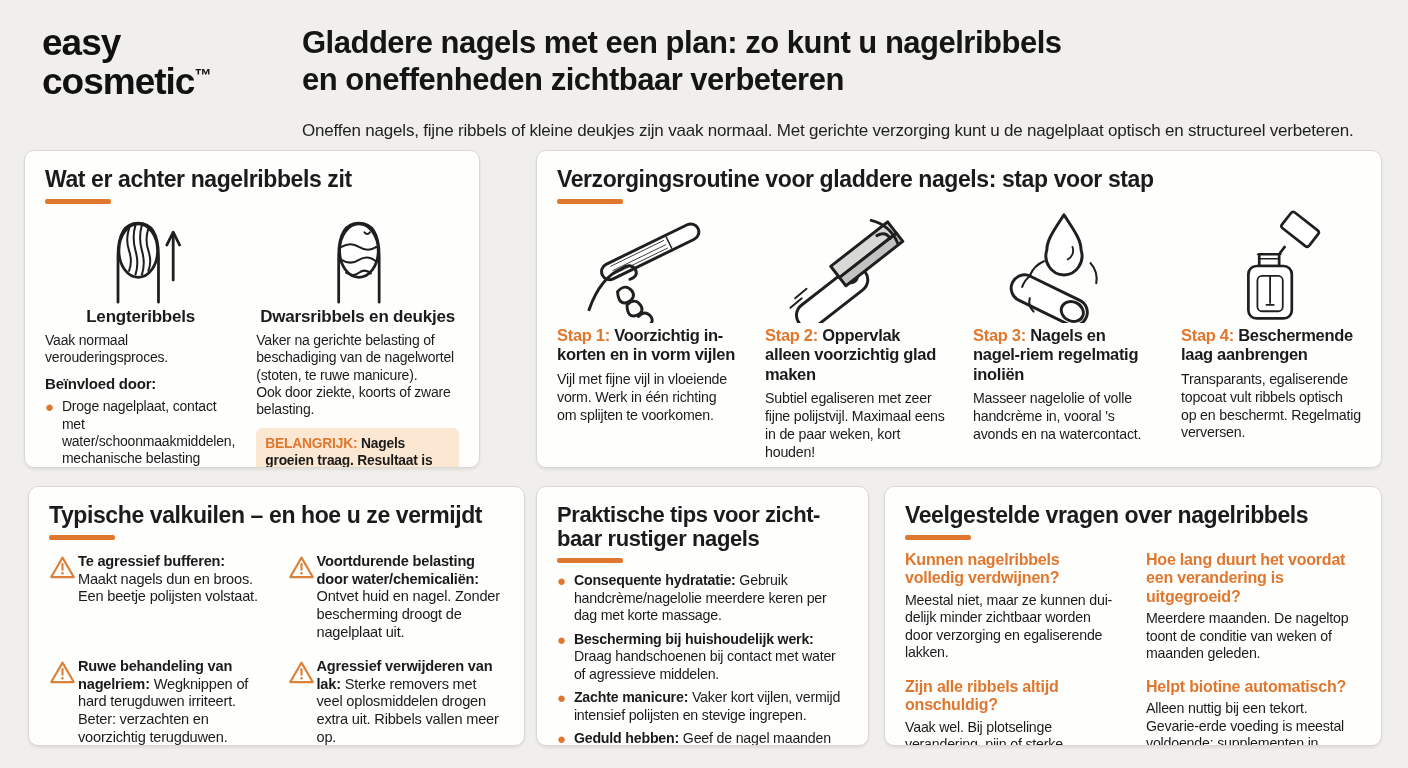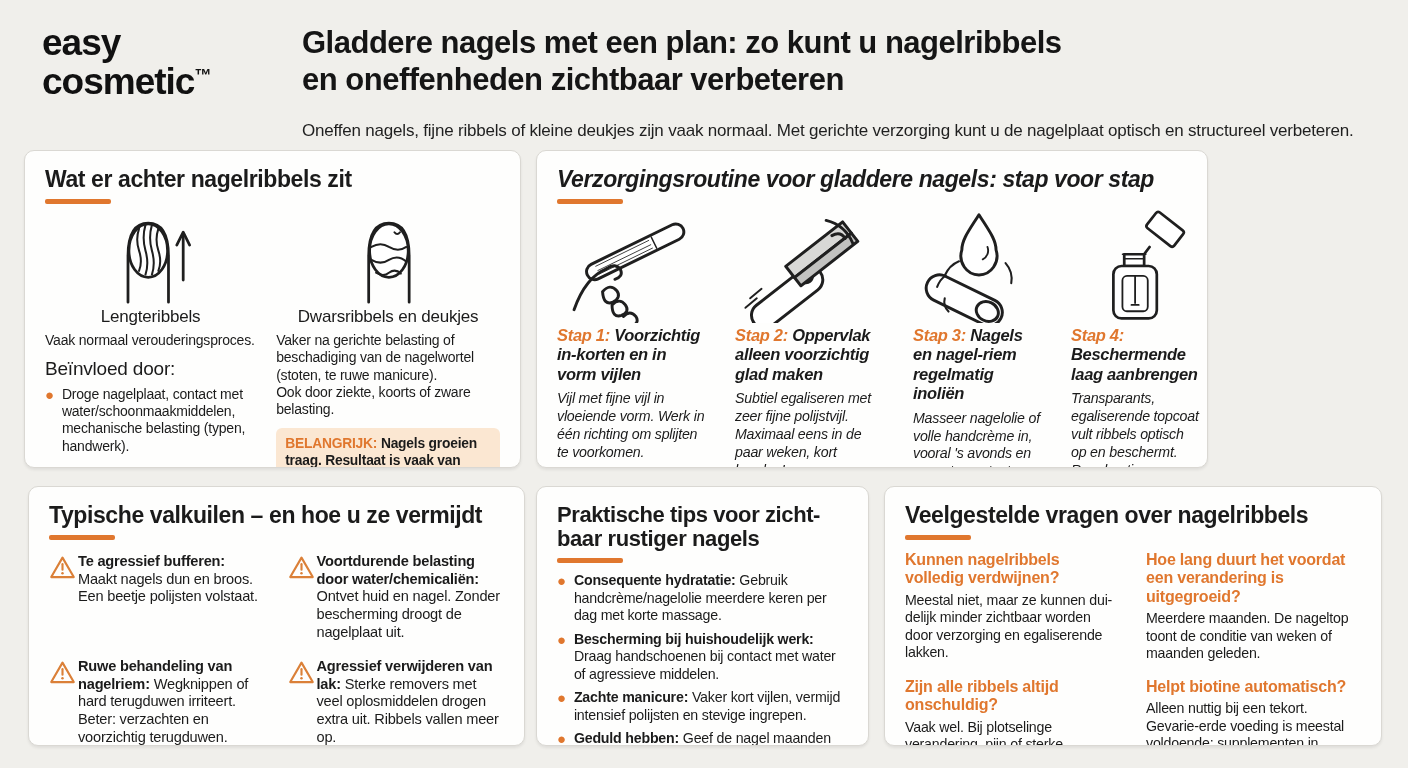--- a/index.html
+++ b/index.html
@@ -27,33 +27,33 @@
     position:absolute; left:302px; top:105px;
     font-size:17px; color:#1f1f1f;margin-top:16px;
   }
   
   .card {
     position:absolute; background:#FEFEFD;
     border:1px solid #DAD8D3; border-radius:10px;
     box-shadow:0 2px 3px rgba(0,0,0,0.07);
     padding:16px 20px; overflow:hidden;
   }
-  #card-causes  { left:24px;  top:150px; width:497px; height:318px; }
-  #card-routine { left:536px; top:150px; width:672px; height:318px;font-style:italic; }
+  #card-causes  { left:24px;  top:150px; width:456px; height:318px; }
+  #card-routine { left:536px; top:150px; width:846px; height:318px; }
   #card-pitfalls{ left:28px;  top:486px; width:497px; height:260px; }
   #card-tips    { left:536px; top:486px; width:333px; height:260px; }
   #card-faq     { left:884px; top:486px; width:498px; height:260px; }
   .card-title { font-size:23px; font-weight:bold; letter-spacing:-0.4px; line-height:1.08; }
   .rule { width:66px; height:5px; background:#E0772E; border-radius:2px; margin-top:7px; }
   
   .causes-cols { display:grid; grid-template-columns:1fr 1.06fr; column-gap:20px; margin-top:8px; }
   .cause-icon { height:92px; display:flex; justify-content:center; align-items:center; }
-  .cause-head { font-size:17px; font-weight:normal; text-align:center; margin:3px 0 5px; }
+  .cause-head { font-size:17px; font-weight:bold; text-align:center; margin:3px 0 5px; }
   .cause-body { font-size:14px; line-height:1.24; }
-  .cause-sub  { font-size:19px; font-weight:normal; margin-top:8px; }
+  .cause-sub  { font-size:15px; font-weight:bold; margin-top:8px; }
   .bullet-row { display:flex; gap:8px; margin-top:5px; }
   .dot { color:#E0772E; font-size:15px; line-height:1.2; flex:none; }
   .note-box {
     background:#FBE7D2; border-radius:6px; padding:7px 9px;
     font-size:13.8px; line-height:1.24; margin-top:9px;
   }
   .note-label { color:#E0772E; font-weight:bold; }
   
   .steps { display:grid; grid-template-columns:repeat(4,1fr); column-gap:28px; margin-top:2px; }
   .step-icon { height:120px; display:flex; justify-content:center; align-items:center; }

